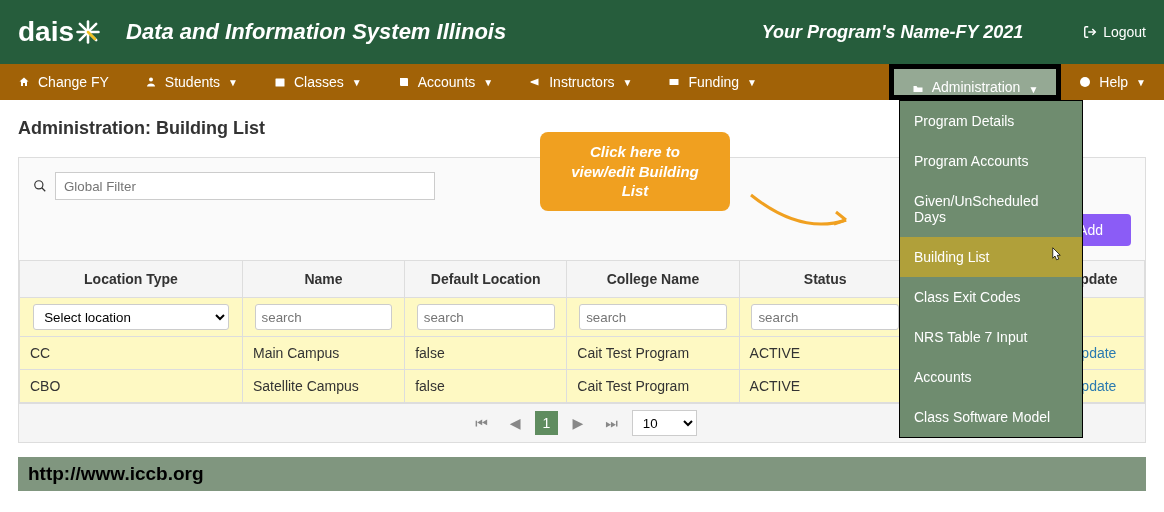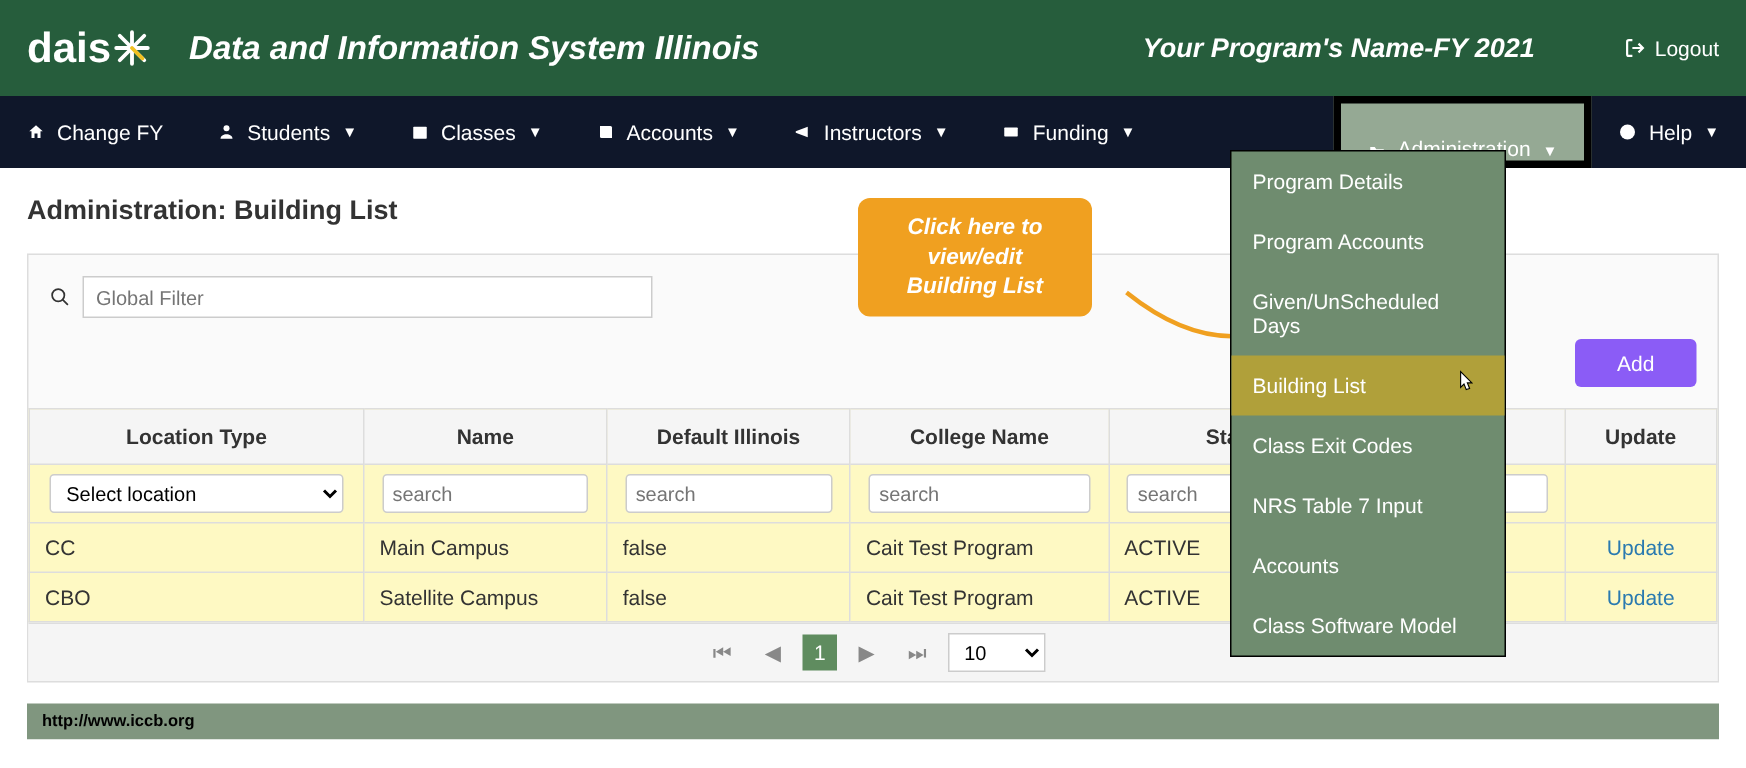--- a/index.html
+++ b/index.html
@@ -4,21 +4,21 @@
 <style>
   * { box-sizing: border-box; margin: 0; padding: 0; }
   body { font-family: Arial, Helvetica, sans-serif; font-size: 14px; color: #333; background: #fff; width: 1164px; }
   .header { background: #265d3c; color: #fff; display: flex; align-items: center; padding: 10px 18px; height: 64px; justify-content: space-between; }
   .logo { display: flex; align-items: center; font-weight: bold; font-size: 28px; }
   .logo-icon { margin-right: 2px; }
   .header-title { font-size: 22px; font-weight: bold; font-style: italic; margin-left: 22px; flex: 1; }
   .header-program { font-size: 18px; font-style: italic; font-weight: bold; margin-right: 60px; }
   .logout { color: #fff; display: flex; align-items: center; gap: 6px; cursor: pointer; }
 
-  .nav { background: #0f172a; display: flex; height: 48px; }
+  .nav { background: #a16207; display: flex; height: 36px; }
   .nav-item { color: #fff; padding: 0 18px; display: flex; align-items: center; gap: 8px; cursor: pointer; font-size: 14px; }
   .nav-item.active { background: #95a994; border: 5px solid #000000; align-items: flex-end; }
   .nav-spacer { flex: 1; }
   .caret { font-size: 10px; }
 
   .page-title { font-size: 18px; font-weight: bold; padding: 18px; }
 
   .panel { margin: 0 18px; border: 1px solid #ddd; background: #fafafa; position: relative; }
   .filter-row { padding: 14px; display: flex; align-items: center; gap: 8px; }
   .filter-row input { width: 380px; height: 28px; padding: 4px 8px; border: 1px solid #ccc; }
@@ -31,28 +31,28 @@
   .search-row td { padding: 6px 8px; text-align: center; }
   .search-row input, .search-row select { width: 95%; height: 26px; padding: 2px 6px; border: 1px solid #ccc; border-radius: 3px; background:#fff; }
   .link { color: #2a7ab0; cursor: pointer; }
   .td-center { text-align: center; }
 
   .pager { background: #f5f5f5; border-top: 1px solid #ddd; display: flex; justify-content: center; align-items: center; gap: 6px; padding: 6px; }
   .pager .pg { padding: 4px 8px; color: #888; cursor: pointer; }
   .pager .pg.active { background: #5f8c5f; color: #fff; }
   .pager select { height: 26px; border: 1px solid #ccc; padding: 2px 22px 2px 6px; background:#fff; }
 
-  .footer { margin: 14px 18px 0; background: #80967f; color: #000; padding: 6px 10px; font-weight: bold; font-size: 11px; }
-
-  .dropdown { position: absolute; top: 100px; left: 820px; width: 184px; background: #6f8c6f; color: #fff; border: 1px solid #000; z-index: 10; }
+  .footer { margin: 14px 18px 0; background: #80967f; color: #000; padding: 6px 10px; font-weight: bold; font-size: 19px; }
+
+  .dropdown { position: absolute; top: 100px; left: 899px; width: 184px; background: #6f8c6f; color: #fff; border: 1px solid #000; z-index: 10; }
   .dropdown-item { padding: 12px 14px; cursor: pointer; font-size: 14px; }
   .dropdown-item.highlight { background: #b0a03a; position: relative; }
   .cursor-icon { position: absolute; right: 18px; top: 8px; }
 
-  .callout { position: absolute; top: 132px; left: 572px; background: #f0a020; color: #fff; font-style: italic; font-weight: bold; text-align: center; padding: 10px 24px; border-radius: 8px; width: 156px; z-index: 9; font-size: 15px; line-height: 1.3; }
+  .callout { position: absolute; top: 132px; left: 540px; background: #f0a020; color: #fff; font-style: italic; font-weight: bold; text-align: center; padding: 10px 24px; border-radius: 8px; width: 190px; z-index: 9; font-size: 15px; line-height: 1.3; }
   .arrow { position: absolute; top: 190px; left: 746px; z-index: 9; }
 </style>
 </head>
 <body>
 
 <div class="header">
   <div class="logo">
     <span>dais</span>
     <svg class="logo-icon" width="28" height="28" viewBox="0 0 24 24">
       <g stroke="#fff" stroke-width="2.2" stroke-linecap="round">
@@ -149,21 +149,21 @@
     <input type="text" placeholder="Global Filter" style="">
   </div>
   <div class="add-row">
     <button class="btn-add">Add</button>
   </div>
   <table>
     <thead>
       <tr>
         <th style="width:220px">Location Type</th>
         <th style="width:160px">Name</th>
-        <th style="width:160px">Default Illinois</th>
+        <th style="width:160px">Default Location</th>
         <th style="width:170px">College Name</th>
         <th style="width:170px">Status</th>
         <th style="width:130px">g</th>
         <th style="width:100px">Update</th>
       </tr>
       <tr class="search-row">
         <td><select><option>Select location</option></select></td>
         <td><input placeholder="search" style=""></td>
         <td><input placeholder="search" style=""></td>
         <td><input placeholder="search" style=""></td>

